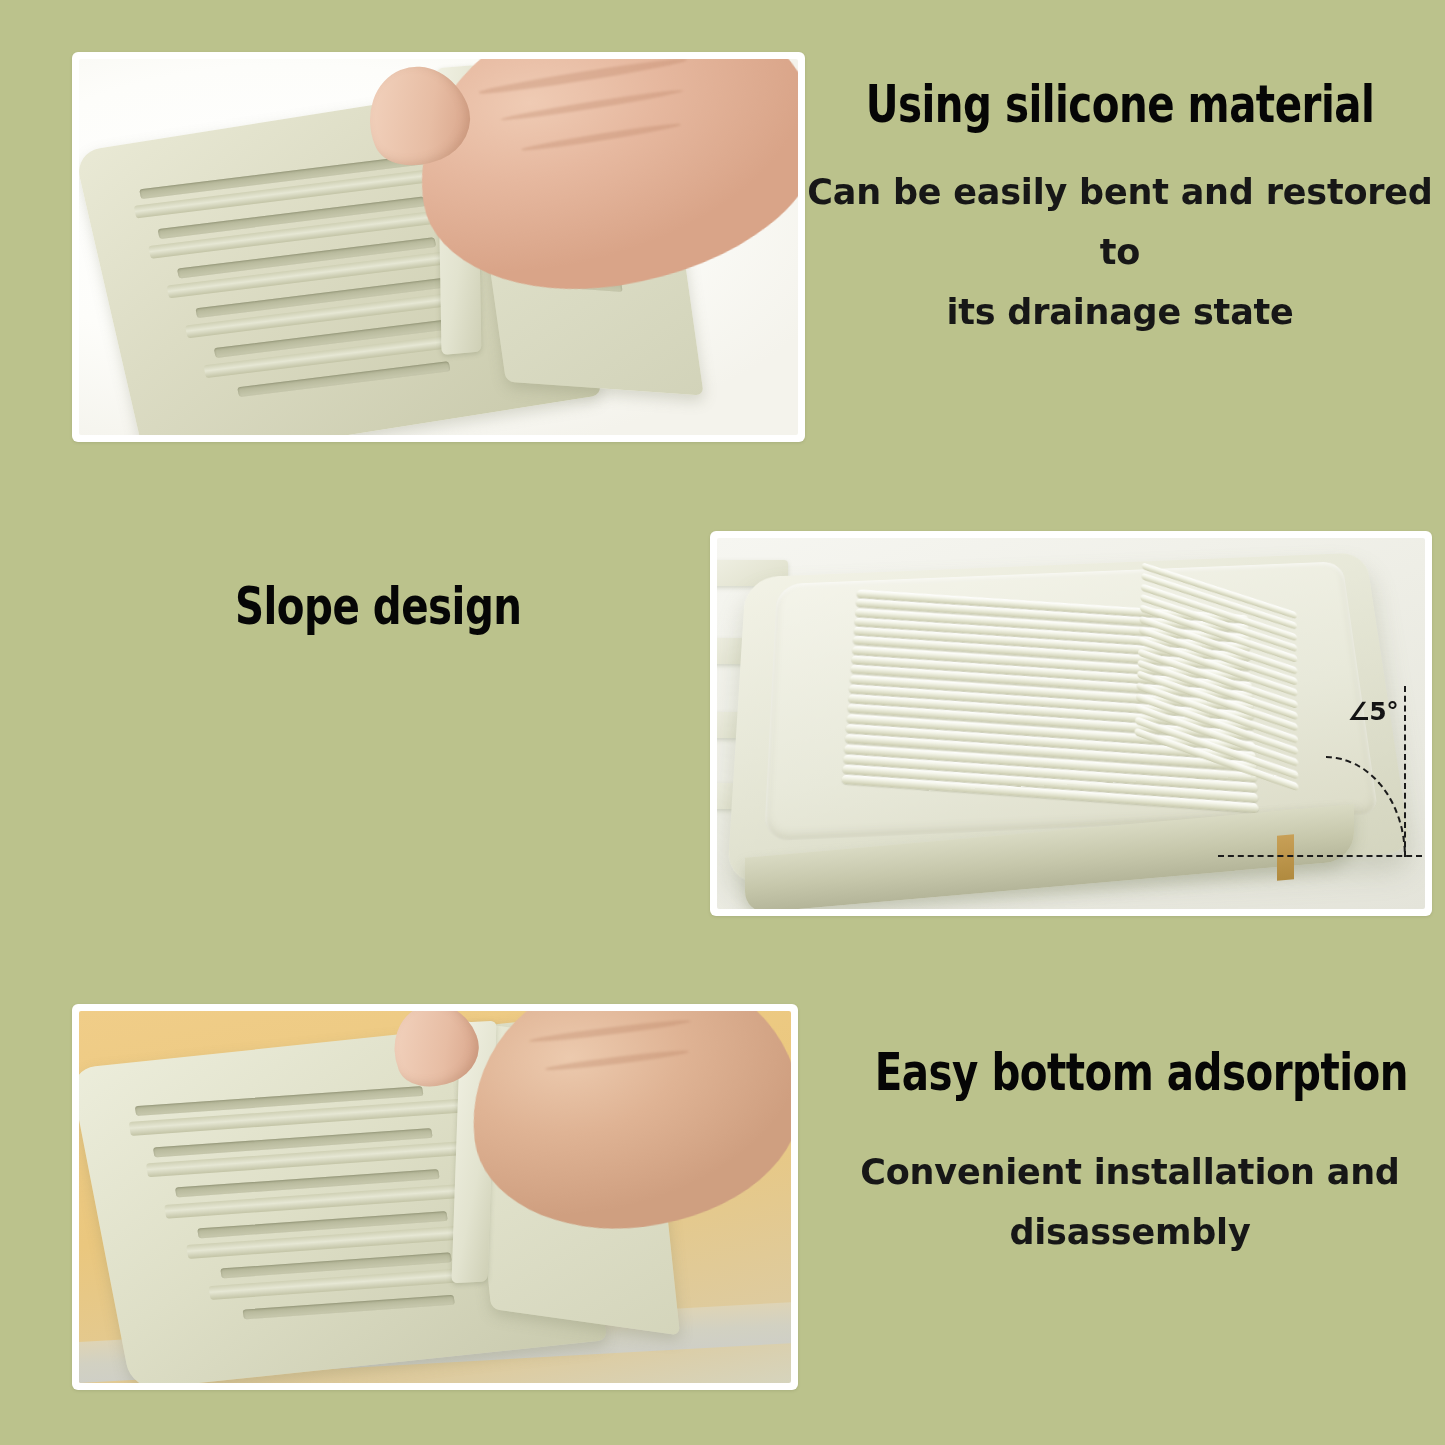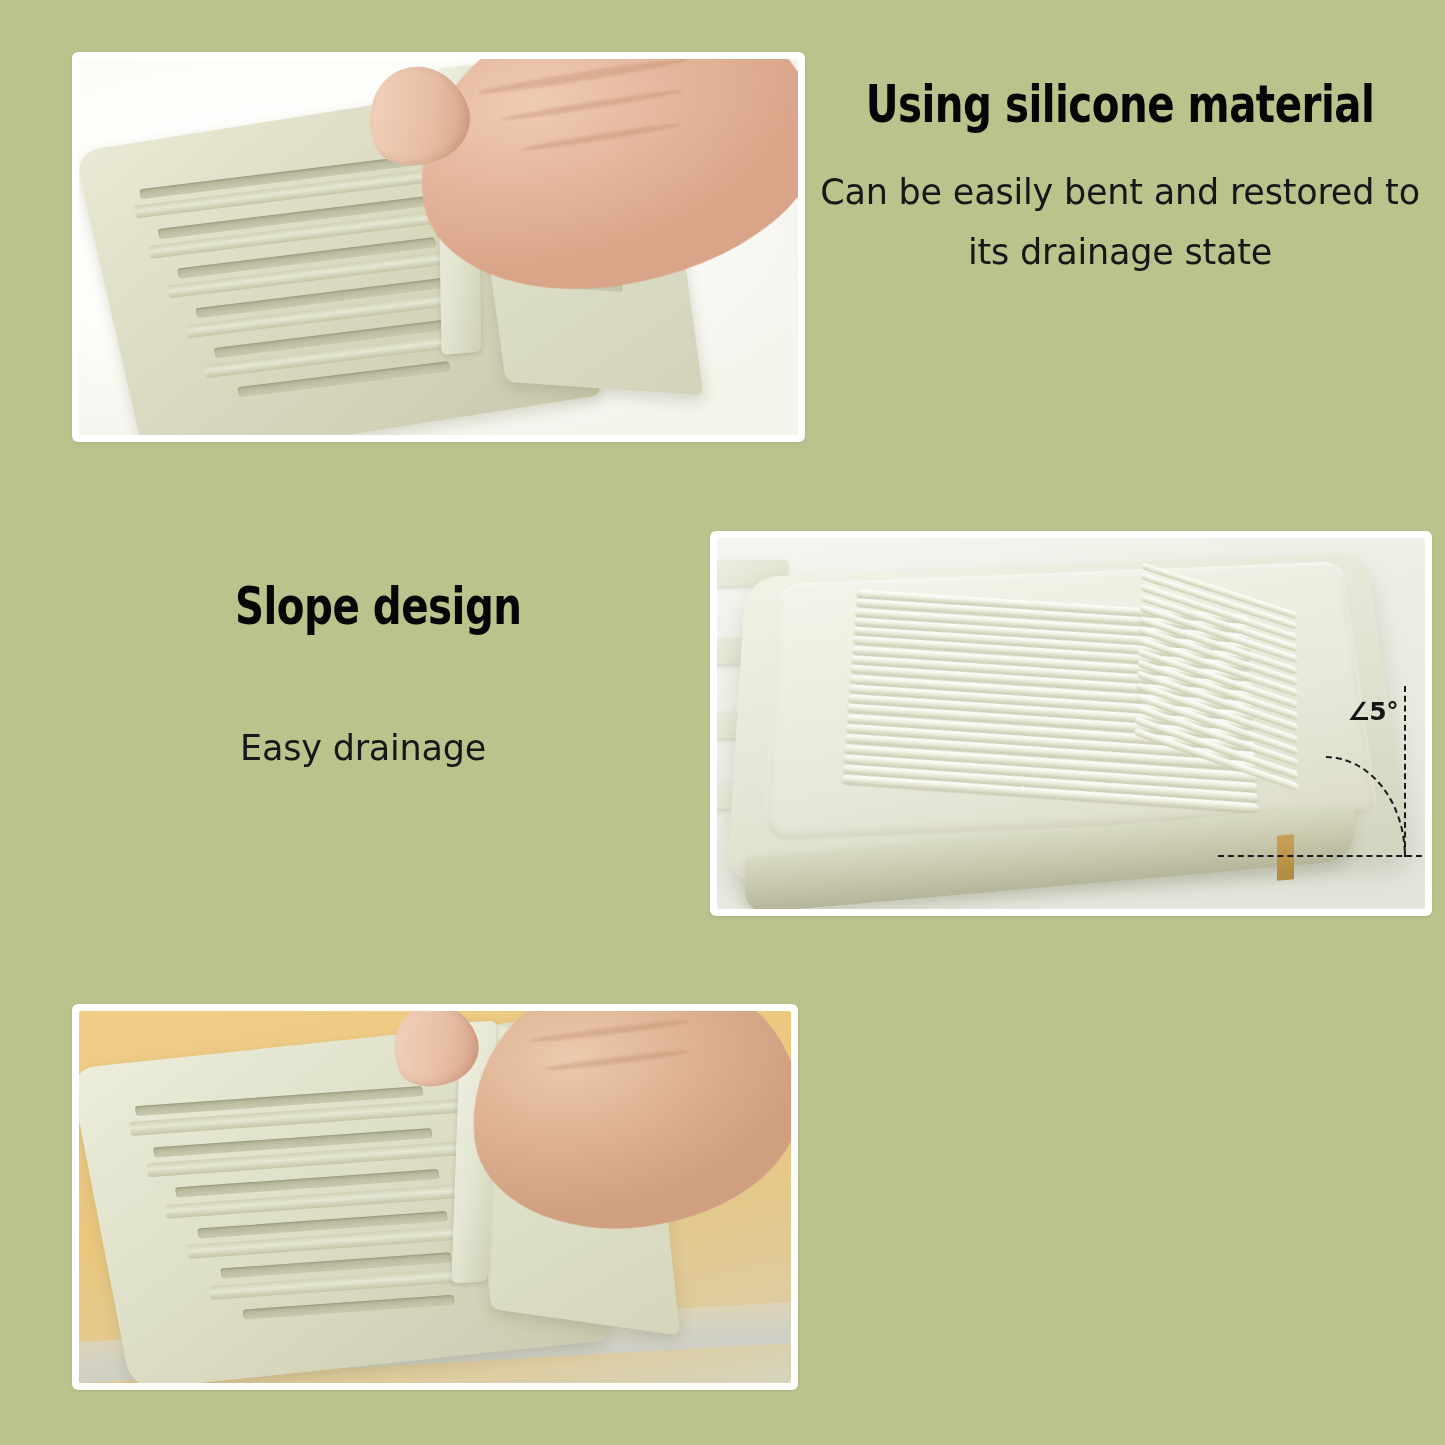--- a/index.html
+++ b/index.html
@@ -267,21 +267,21 @@
     font-size: 51px;
     line-height: 1.05;
     color: #060606;
     letter-spacing: -0.6px;
     transform: scaleX(0.88);
     transform-origin: left center;
     white-space: nowrap;
   }
   .subline {
     font-family: "DejaVu Sans", sans-serif;
-    font-weight: 400;
+    font-weight: 700;
     font-size: 35px;
     line-height: 1.72;
     color: #171717;
     letter-spacing: -0.2px;
   }
 
   #text-top     { left: 800px; top: 78px;  width: 640px; text-align: center; }
   #text-top .headline  { transform-origin: center center; }
   #text-middle  { left: 180px; top: 580px; width: 520px; }
   #text-bottom  { left: 840px; top: 1046px; width: 580px; text-align: center; }
@@ -335,23 +335,20 @@
   <div class="text-block" id="text-top">
     <div class="headline">Using silicone material</div>
     <div class="subline">
       <div>Can be easily bent and restored to</div>
       <div>its drainage state</div>
     </div>
   </div>
 
   <div class="text-block" id="text-middle">
     <div class="headline">Slope design</div>
-    <div class="subline">
-      <div>Easy drainage</div>
-    </div>
   </div>
 
   <div class="photo-frame" id="frame-middle">
     <div class="photo bg-soft-grey">
 
       <div class="left-prong" style="left:-2%; top:6%;  width:12%; height:7%;"></div>
       <div class="left-prong" style="left:-3%; top:27%; width:11%; height:7%;"></div>
       <div class="left-prong" style="left:-3%; top:47%; width:11%; height:7%;"></div>
       <div class="left-prong" style="left:-2%; top:66%; width:10%; height:7%;"></div>
 
@@ -443,14 +440,21 @@
 
       <div class="hand-bottom">
         <div class="knuckle-line" style="left:20%; top:20%; width:50%; height:3%;"></div>
         <div class="knuckle-line" style="left:24%; top:32%; width:44%; height:2.6%;"></div>
       </div>
       <div class="thumb-top" style="left:44%; top:-2%; width:12%; height:22%;"></div>
 
     </div>
   </div>
 
+  <div class="text-block" id="text-bottom">
+    <div class="headline">Easy bottom adsorption</div>
+    <div class="subline">
+      <div>Convenient installation and</div>
+      <div>disassembly</div>
+    </div>
+  </div>
 
 </div>
 
 </body></html>

